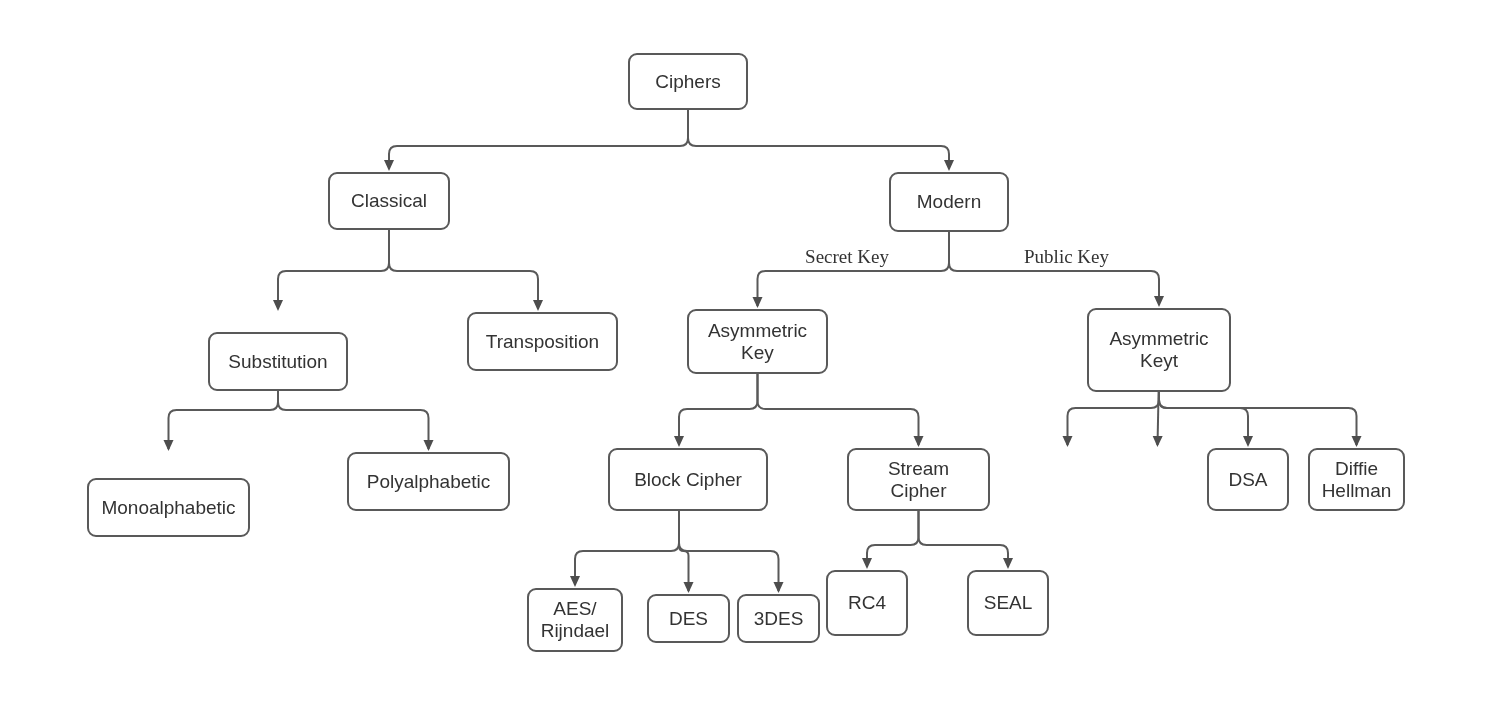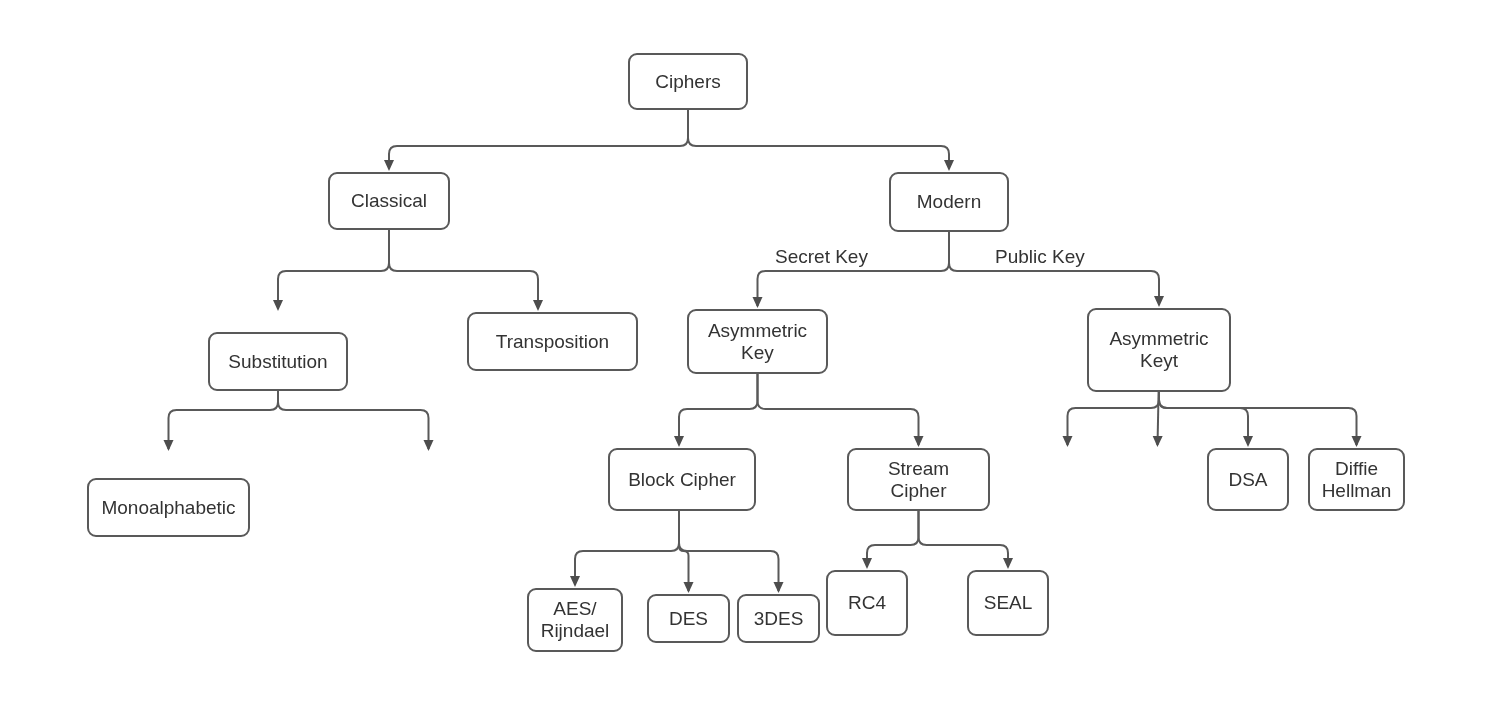--- a/index.html
+++ b/index.html
@@ -41,22 +41,23 @@
     font-size:19px;
     line-height:1.15;
     white-space:pre-line;
   }
   .edge-label{
     position:absolute;
     background:var(--bg);
     color:var(--text);
     font-size:19px;
     line-height:22px;
-    text-align:left;
+    text-align:right;
     padding:0 3px;
+    font-family:Liberation Serif, serif;
   }
 </style>
 </head>
 <body>
 
 <div class="canvas">
 
   <svg id="connectors" class="connector-layer" width="1496" height="704" viewBox="0 0 1496 704" xmlns="http://www.w3.org/2000/svg">
     <defs>
       <marker id="arrowhead" markerUnits="userSpaceOnUse" markerWidth="14" markerHeight="12" refX="10" refY="6" orient="auto">
@@ -89,35 +90,38 @@
     </div>
   <div class="node" style="left:328px;top:172px;width:122px;height:58px">
       <span class="node-label">Classical</span>
     </div>
   <div class="node" style="left:889px;top:172px;width:120px;height:60px">
       <span class="node-label">Modern</span>
     </div>
   <div class="node" style="left:208px;top:332px;width:140px;height:59px">
       <span class="node-label">Substitution</span>
     </div>
-  <div class="node" style="left:467px;top:312px;width:171px;height:59px">
+  <div class="node" style="left:467px;top:312px;width:151px;height:59px">
       <span class="node-label">Transposition</span>
     </div>
   <div class="node" style="left:687px;top:309px;width:141px;height:65px">
       <span class="node-label">Asymmetric
 Key</span>
     </div>
   <div class="node" style="left:1087px;top:308px;width:144px;height:84px">
       <span class="node-label">Asymmetric
 Keyt</span>
     </div>
   <div class="node" style="left:87px;top:478px;width:163px;height:59px">
       <span class="node-label">Monoalphabetic</span>
     </div>
-  <div class="node" style="left:608px;top:448px;width:148px;height:63px">
+  <div class="node" style="left:347px;top:452px;width:163px;height:59px">
+      <span class="node-label">Polyalphabetic</span>
+    </div>
+  <div class="node" style="left:608px;top:448px;width:160px;height:63px">
       <span class="node-label">Block Cipher</span>
     </div>
   <div class="node" style="left:847px;top:448px;width:143px;height:63px">
       <span class="node-label">Stream
 Cipher</span>
     </div>
   <div class="node" style="left:1308px;top:448px;width:97px;height:63px">
       <span class="node-label">Diffie
 Hellman</span>
     </div>

